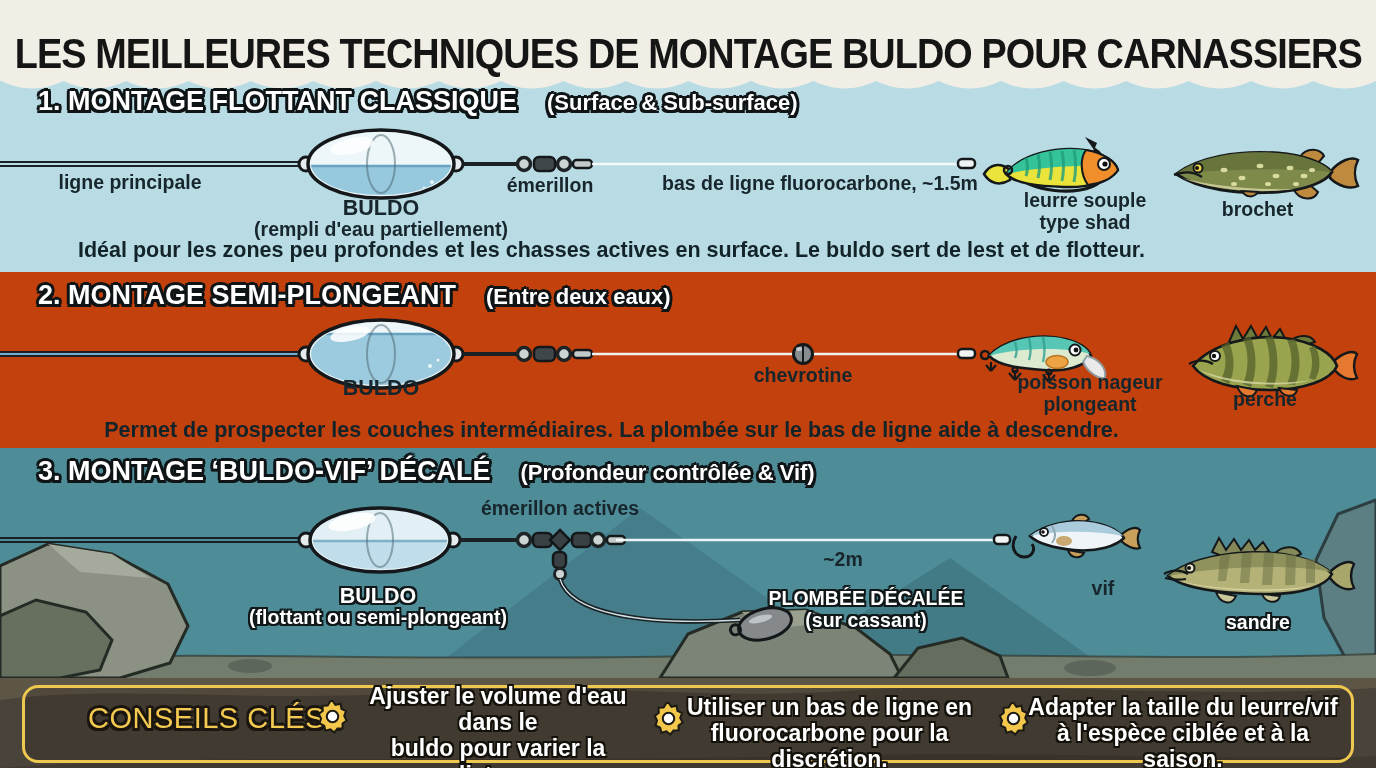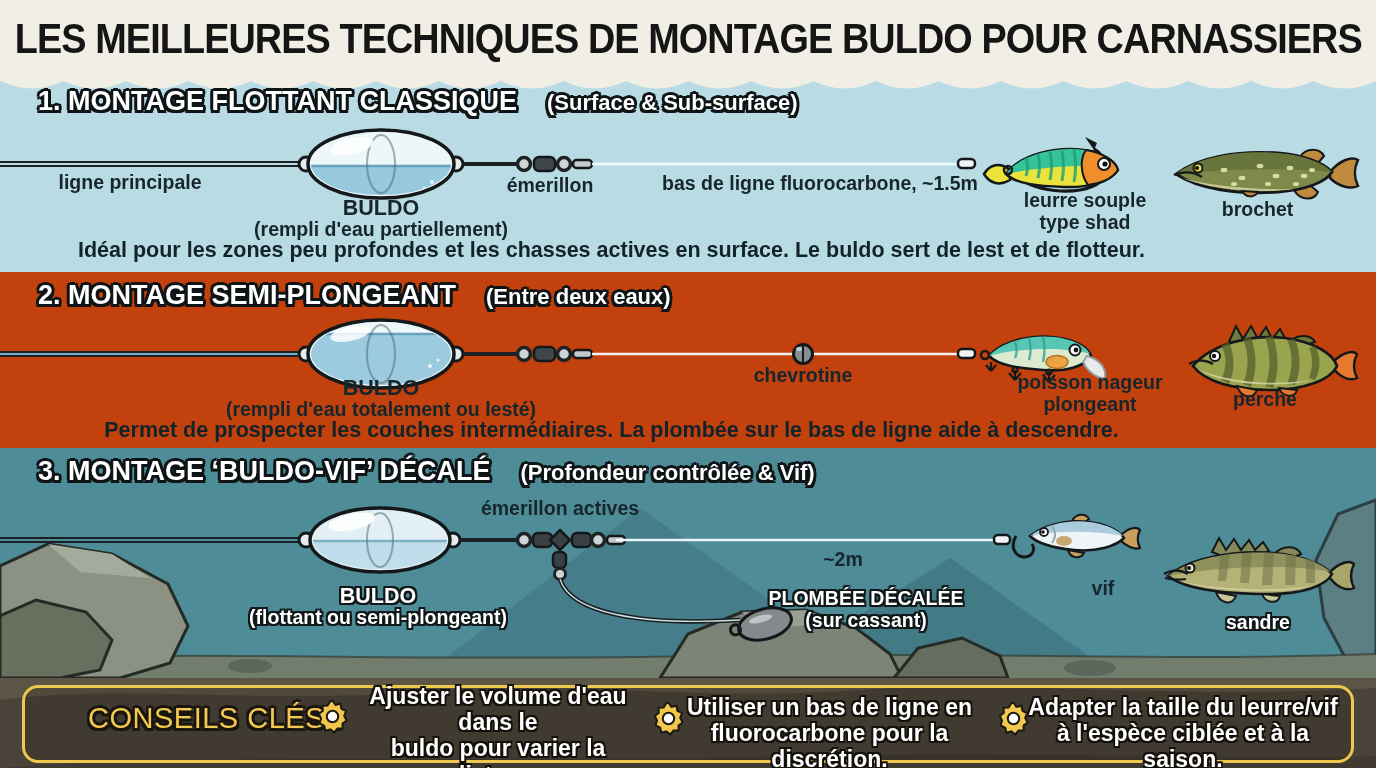--- a/index.html
+++ b/index.html
@@ -1,20 +1,20 @@
 <!DOCTYPE html>
 <html><head>
 <meta charset="utf-8">
 <style>
   html,body{margin:0;padding:0;background:#666;}
   .canvas{position:relative;width:1376px;height:768px;overflow:hidden;
     font-family:"Liberation Sans",sans-serif;background:#f1eee6;}
   
   .band{position:absolute;left:0;width:1376px;overflow:hidden;}
-  #title-band{top:0;height:78px;background:#f1eee6;display:flex;align-items:center;justify-content:center;}
+  #title-band{top:0;height:78px;background:#f1eee6;display:flex;align-items:flex-end;justify-content:center;}
   #band1{top:78px;height:194px;background:#b9dce4;}
   #band2{top:272px;height:176px;background:#c2410c;}
   #band3{top:448px;height:230px;background:#4e8c98;}
   #footer{top:678px;height:90px;background:#4a4339;}
   h1{margin:0;font-size:42px;font-weight:900;color:#151515;letter-spacing:-1px;
      transform:scaleX(.9);white-space:nowrap;}
   .wave{position:absolute;left:0;top:-1px;}
   .sec-head{position:absolute;left:38px;top:8px;margin:0;color:#fff;font-weight:800;
     font-size:27px;white-space:nowrap;z-index:5;}
   .sec-head .sub{font-size:22px;font-weight:700;margin-left:10px;padding-left:20px;}
@@ -209,21 +209,20 @@
         </g>
         <path d="M14,46 C44,58 90,62 126,56 C100,64 40,62 14,46 Z" fill="#d6d6a2" opacity=".85"></path>
         <path d="M52,62 C56,74 68,76 72,66 Z" fill="#e5792f" stroke="#14181a" stroke-width="2"></path>
         <path d="M94,64 C98,74 110,74 112,66 Z" fill="#e5792f" stroke="#14181a" stroke-width="2"></path>
         <circle cx="30" cy="32" r="5" fill="#fff" stroke="#14181a" stroke-width="2"></circle>
           <circle cx="29" cy="32" r="2.2" fill="#111"></circle>
         <path d="M4,40 C12,35 22,36 28,40" fill="none" stroke="#14181a" stroke-width="2.2"></path>
       </g>
     </svg>
     <div class="lbl big" style="left:295px;top:104px;width:172px">BULDO</div>
-    <div class="lbl" style="left:205px;top:127px;width:352px">(rempli d'eau totalement ou lesté)</div>
     <div class="lbl" style="left:713px;top:93px;width:180px">chevrotine</div>
     <div class="lbl pre" style="left:995px;top:100px;width:190px">poisson nageur
 plongeant</div>
     <div class="lbl" style="left:1180px;top:117px;width:170px">perche</div>
     <p class="desc" style="top:146px">Permet de prospecter les couches intermédiaires. La plombée sur le bas de ligne aide à descendre.</p>
   </section>
 
   <section class="band" id="band3">
     <svg class="scenery" width="1376" height="230" viewBox="0 0 1376 230">
       <polygon points="420,230 640,60 880,230" fill="#457e8a"></polygon>

